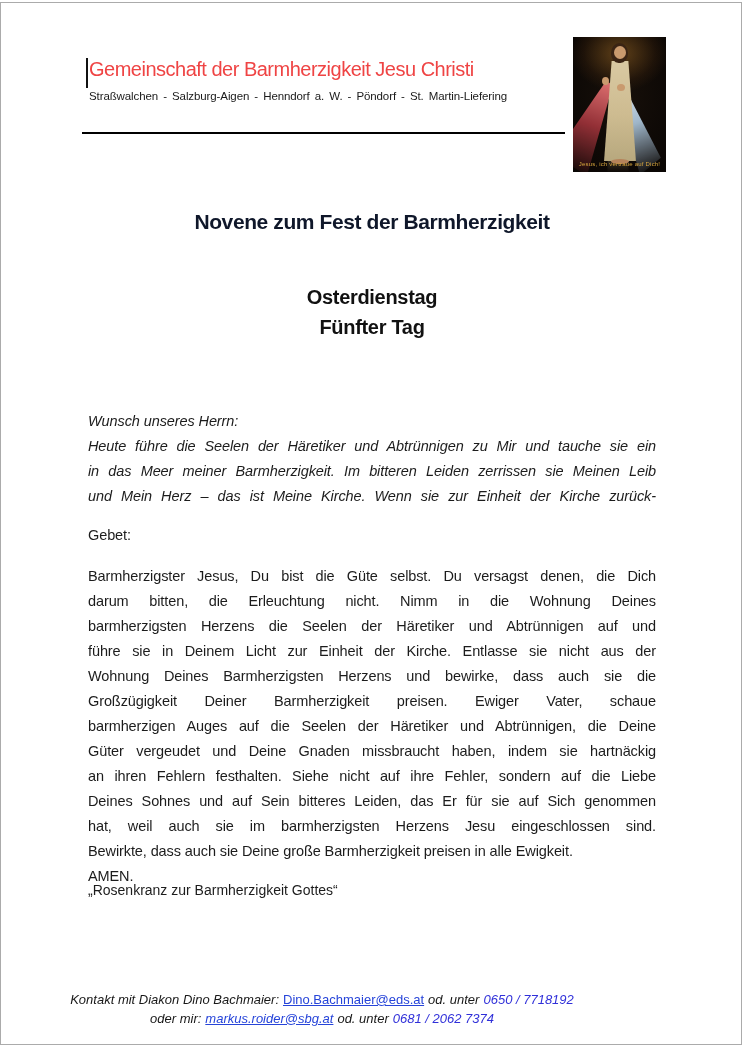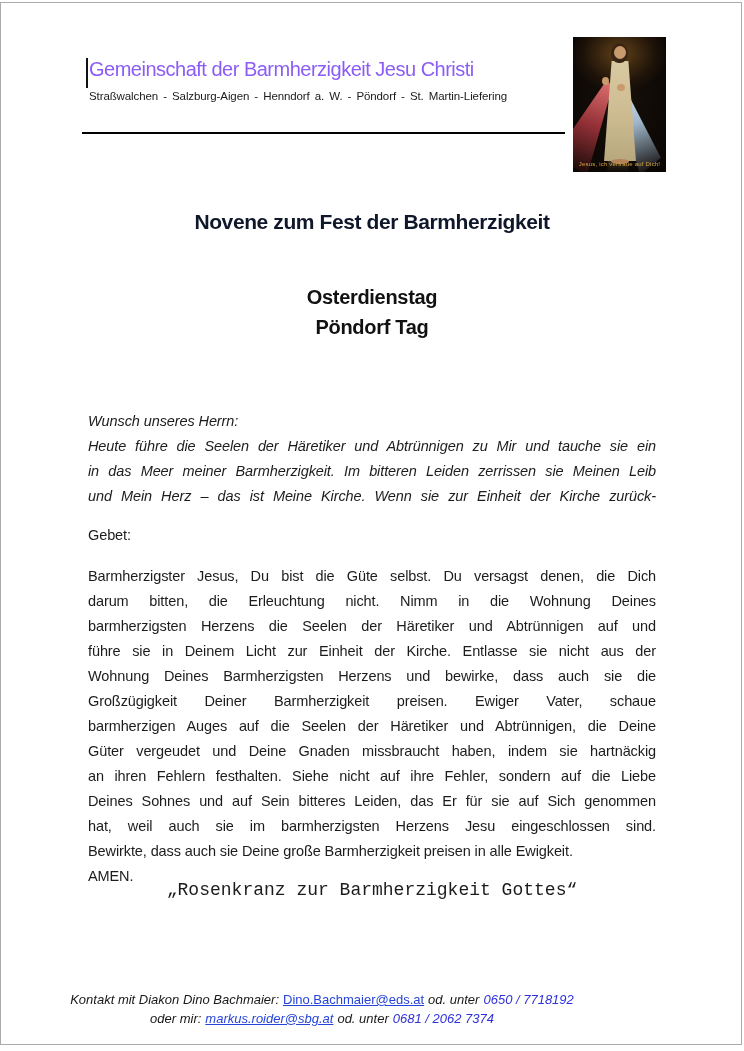--- a/index.html
+++ b/index.html
@@ -10,21 +10,21 @@
   }
   .page-border {
     position:absolute; left:0; top:2px; width:740px; height:1041px;
     border:1px solid #ababab; pointer-events:none;
   }
 
   
   .cursor-bar { position:absolute; left:86px; top:58px; width:1.5px; height:30px; background:#111; }
   .org-name {
     position:absolute; left:89px; top:56px; font-size:20px; line-height:26px;
-    letter-spacing:-0.5px; color:#8b5cf6; white-space:nowrap;
+    letter-spacing:-0.5px; color:#ef4444; white-space:nowrap;
   }
   .org-locations {
     position:absolute; left:89px; top:89px; font-size:11.5px; line-height:14px;
     letter-spacing:-0.1px; word-spacing:2px; color:#1a1a1a; white-space:nowrap;
   }
   .header-rule { position:absolute; left:82px; top:132px; width:483px; height:2px; background:#000; }
 
   
   .mercy {
     position:absolute; left:573px; top:37px; width:93px; height:135px;
@@ -83,21 +83,21 @@
     position:absolute; left:88px; width:568px;
     font-size:14.5px; line-height:25px; letter-spacing:-0.1px; color:#1c1c1c;
   }
   .it { font-style:italic; }
   .wish-label   { top:373px;margin-top:36px; }
   .wish-para    { top:434px; }
   .prayer-label { top:523px; }
   .prayer-para  { top:564px; }
   .tline { white-space:normal; }
   .tline.fill { text-align:justify; text-align-last:justify; }
-  .quote-line { top:878px; text-align:center; font-size:18px; letter-spacing:0;font-family:Liberation Mono, monospace; }
+  .quote-line { top:878px; font-size:14px; letter-spacing:0; }
 
   
   .footer {
     position:absolute; left:0; width:644px; top:991px; text-align:center;
     font-size:13px; font-style:italic; line-height:18.5px; color:#181818;
   }
   .footer .seg { margin-left:4px; }
   .email-link { color:var(--link_blue,#2644d9); text-decoration:underline; }
   .email-link.upright { font-style:normal; }
   .phone { color:var(--phone_blue,#3030d9); }
@@ -122,21 +122,21 @@
     <div class="face"></div>
     <div class="hand-raised"></div>
     <div class="hand-chest"></div>
     <div class="feet"></div>
     <div class="caption">Jesus, ich vertraue auf Dich!</div>
   </div>
 
   <div class="doc-title">Novene zum Fest der Barmherzigkeit</div>
   <div class="day-heading">
     <div>Osterdienstag</div>
-    <div>Pöndorf Tag</div>
+    <div>Fünfter Tag</div>
   </div>
 
   <div class="body-block it wish-label">Wunsch unseres Herrn:</div>
   <div class="body-block it wish-para">
       <div class="tline fill">Heute führe die Seelen der Häretiker und Abtrünnigen zu Mir und tauche sie ein</div>
       <div class="tline fill">in das Meer meiner Barmherzigkeit. Im bitteren Leiden zerrissen sie Meinen Leib</div>
       <div class="tline fill">und Mein Herz – das ist Meine Kirche. Wenn sie zur Einheit der Kirche zurück-</div>
     </div>
 
   <div class="body-block prayer-label">Gebet:</div>

